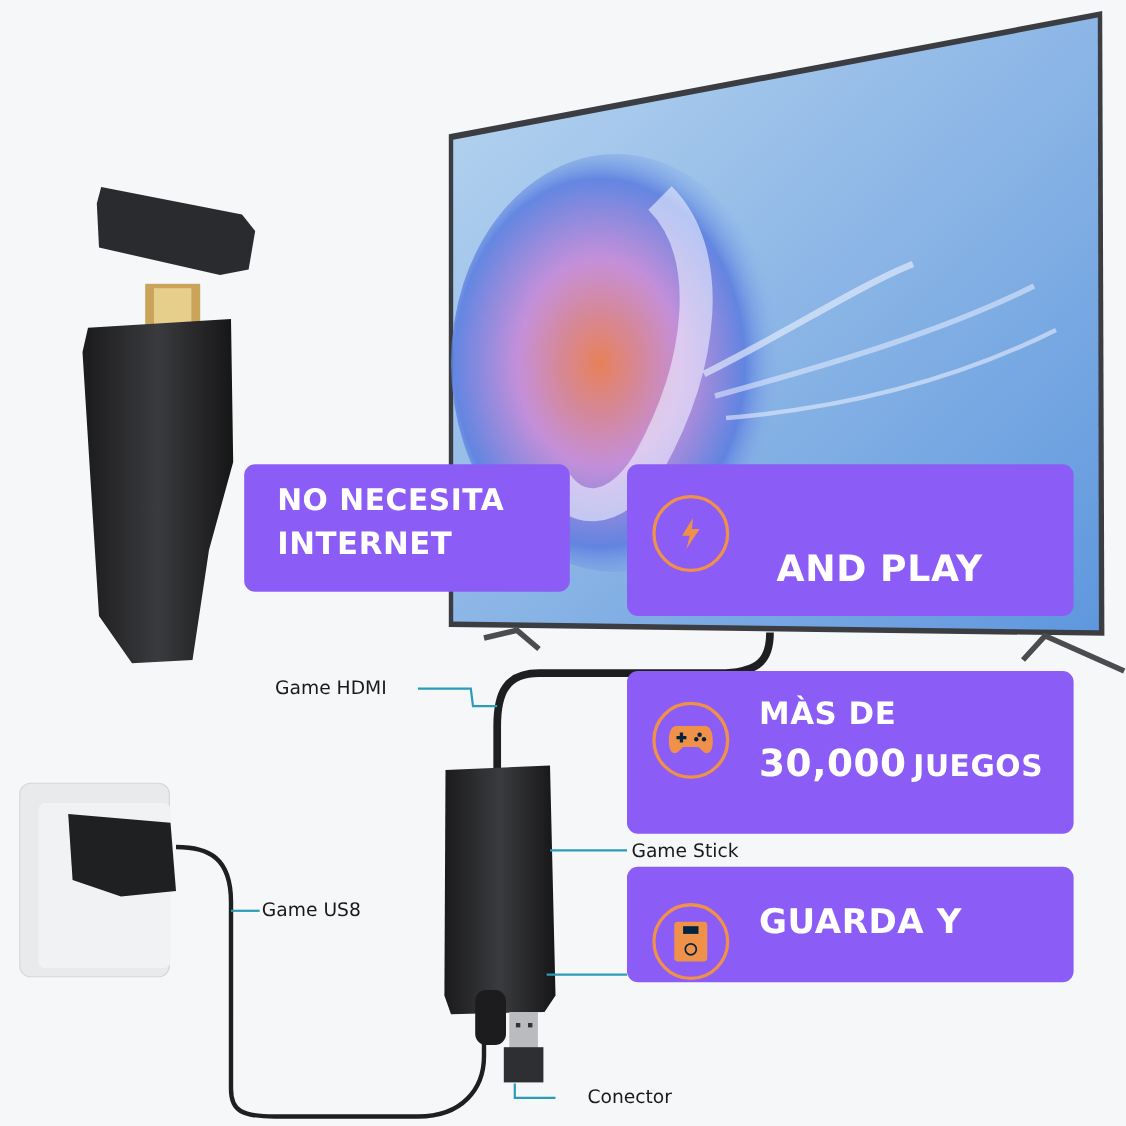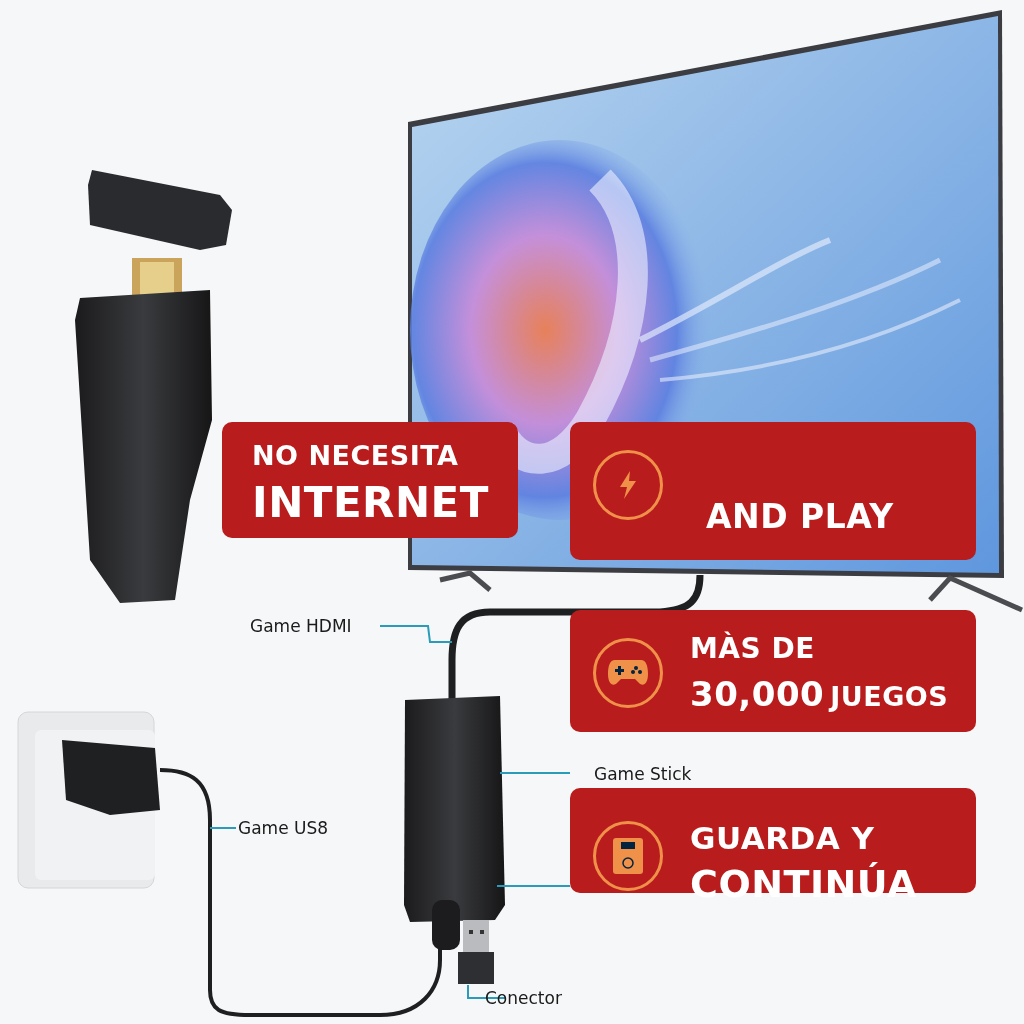--- a/index.html
+++ b/index.html
@@ -1,19 +1,19 @@
 <!DOCTYPE html>
 <html><head>
 <meta charset="utf-8">
 <style>
   html,body{margin:0;padding:0;}
   body{width:1024px;height:1024px;position:relative;overflow:hidden;background:#f6f7f8;font-family:"Liberation Sans",sans-serif;}
   
   .tv-screen{position:absolute;left:0;top:0;width:1024px;height:1024px;}
-  .box{position:absolute;background:#b91c1c;border-radius:10px;color:#fff;font-family:"DejaVu Sans",sans-serif;font-weight:bold;}
+  .box{position:absolute;background:#8b5cf6;border-radius:10px;color:#fff;font-family:"DejaVu Sans",sans-serif;font-weight:bold;}
   .box .icon{position:absolute;width:70px;height:70px;border:3px solid #f0914a;border-radius:50%;box-sizing:border-box;display:flex;align-items:center;justify-content:center;}
   .box .line1,.box .line2{position:absolute;white-space:nowrap;letter-spacing:0.5px;}
   .label{position:absolute;font-family:"DejaVu Sans",sans-serif;font-size:17px;color:#1a1a1a;white-space:nowrap;}
 </style>
 </head>
 <body>
 
 <svg class="tv-screen" viewBox="0 0 1024 1024" xmlns="http://www.w3.org/2000/svg">
   <defs>
     <linearGradient id="scr" x1="0" y1="0" x2="1" y2="1">
@@ -73,33 +73,33 @@
     <path d="M380 626 L428 626 L430 642 L452 642"></path>
     <path d="M500 773 L570 773"></path>
     <path d="M210 828 L236 828"></path>
     <path d="M497 886 L570 886"></path>
     <path d="M468 985 L468 998 L505 998"></path>
   </g>
 </svg>
 
 <div class="box" style="left:222px;top:422px;width:296px;height:116px;">
   <span class="line1" style="left:30px;top:18px;font-size:27px;">NO NECESITA</span>
-  <span class="line2" style="left:30px;top:56px;font-size:42px;">INTERNET</span>
+  <span class="line2" style="left:30px;top:56px;font-size:28px;">INTERNET</span>
 </div>
 
 <div class="box" style="left:570px;top:422px;width:406px;height:138px;">
   <div class="icon" style="left:23px;top:28px;">
     <svg width="22" height="30" viewBox="0 0 22 30">
         <path d="M13 1 L3 17 L10 17 L7 29 L19 11 L12 11 Z" fill="#f0914a"></path>
       </svg>
   </div>
   <span class="line2" style="left:120px;top:75px;font-size:33px;margin-left:16px;">AND PLAY</span>
 </div>
 
-<div class="box" style="left:570px;top:610px;width:406px;height:122px;">
+<div class="box" style="left:570px;top:610px;width:406px;height:148px;">
   <div class="icon" style="left:23px;top:28px;">
     <svg width="42" height="30" viewBox="0 0 42 30">
         <path d="M8 2 L34 2 C39 2, 41 8, 41 16 C41 26, 36 29, 32 25 L28 21 L14 21 L10 25 C6 29, 1 26, 1 16 C1 8, 3 2, 8 2 Z" fill="#f0914a"></path>
         <path d="M11 8 L14 8 L14 11 L17 11 L17 14 L14 14 L14 17 L11 17 L11 14 L8 14 L8 11 L11 11 Z" fill="#03243f"></path>
         <circle cx="29" cy="10" r="2" fill="#03243f"></circle>
         <circle cx="33" cy="14" r="2" fill="#03243f"></circle>
         <circle cx="26" cy="14" r="2" fill="#03243f"></circle>
       </svg>
   </div>
   <span class="line1" style="left:120px;top:22px;font-size:28px;">MÀS DE</span>
@@ -111,19 +111,18 @@
 
 <div class="box" style="left:570px;top:788px;width:406px;height:105px;">
   <div class="icon" style="left:23px;top:33px;">
     <svg width="32" height="38" viewBox="0 0 32 38">
         <rect x="1" y="1" width="30" height="36" rx="3" fill="#f0914a"></rect>
         <rect x="9" y="5" width="14" height="7" fill="#03243f"></rect>
         <circle cx="16" cy="26" r="5" fill="none" stroke="#03243f" stroke-width="1.5"></circle>
       </svg>
   </div>
   <span class="line1" style="left:120px;top:32px;font-size:31px;">GUARDA Y</span>
-  <span class="line2" style="left:120px;top:74px;font-size:38px;">CONTINÚA</span>
 </div>
 
 <span class="label" style="left:250px;top:616px;">Game HDMI</span>
 <span class="label" style="left:238px;top:818px;">Game US8</span>
-<span class="label" style="left:574px;top:764px;margin-left:20px;">Game Stick</span>
-<span class="label" style="left:485px;top:988px;">Conector</span>
+<span class="label" style="left:574px;top:764px;">Game Stick</span>
+<span class="label" style="left:534px;top:988px;">Conector</span>
 
 </body></html>

